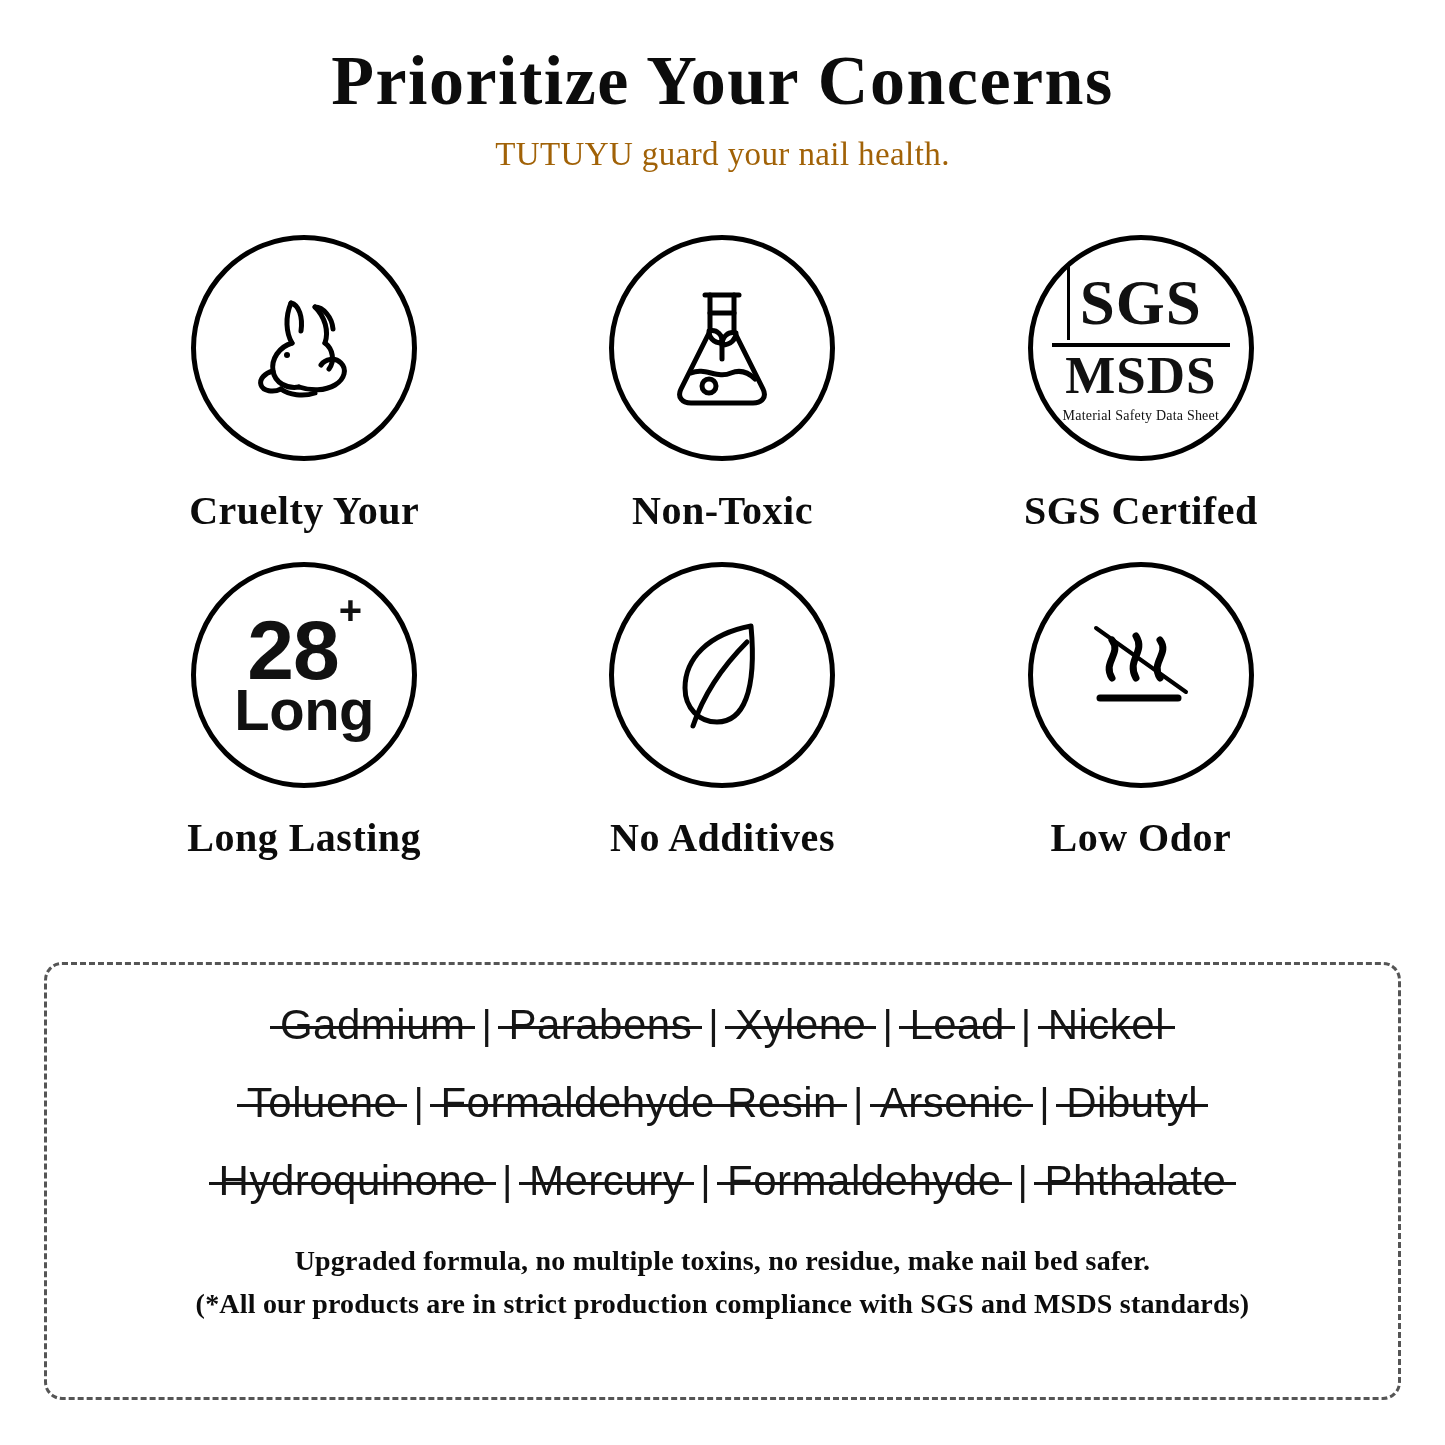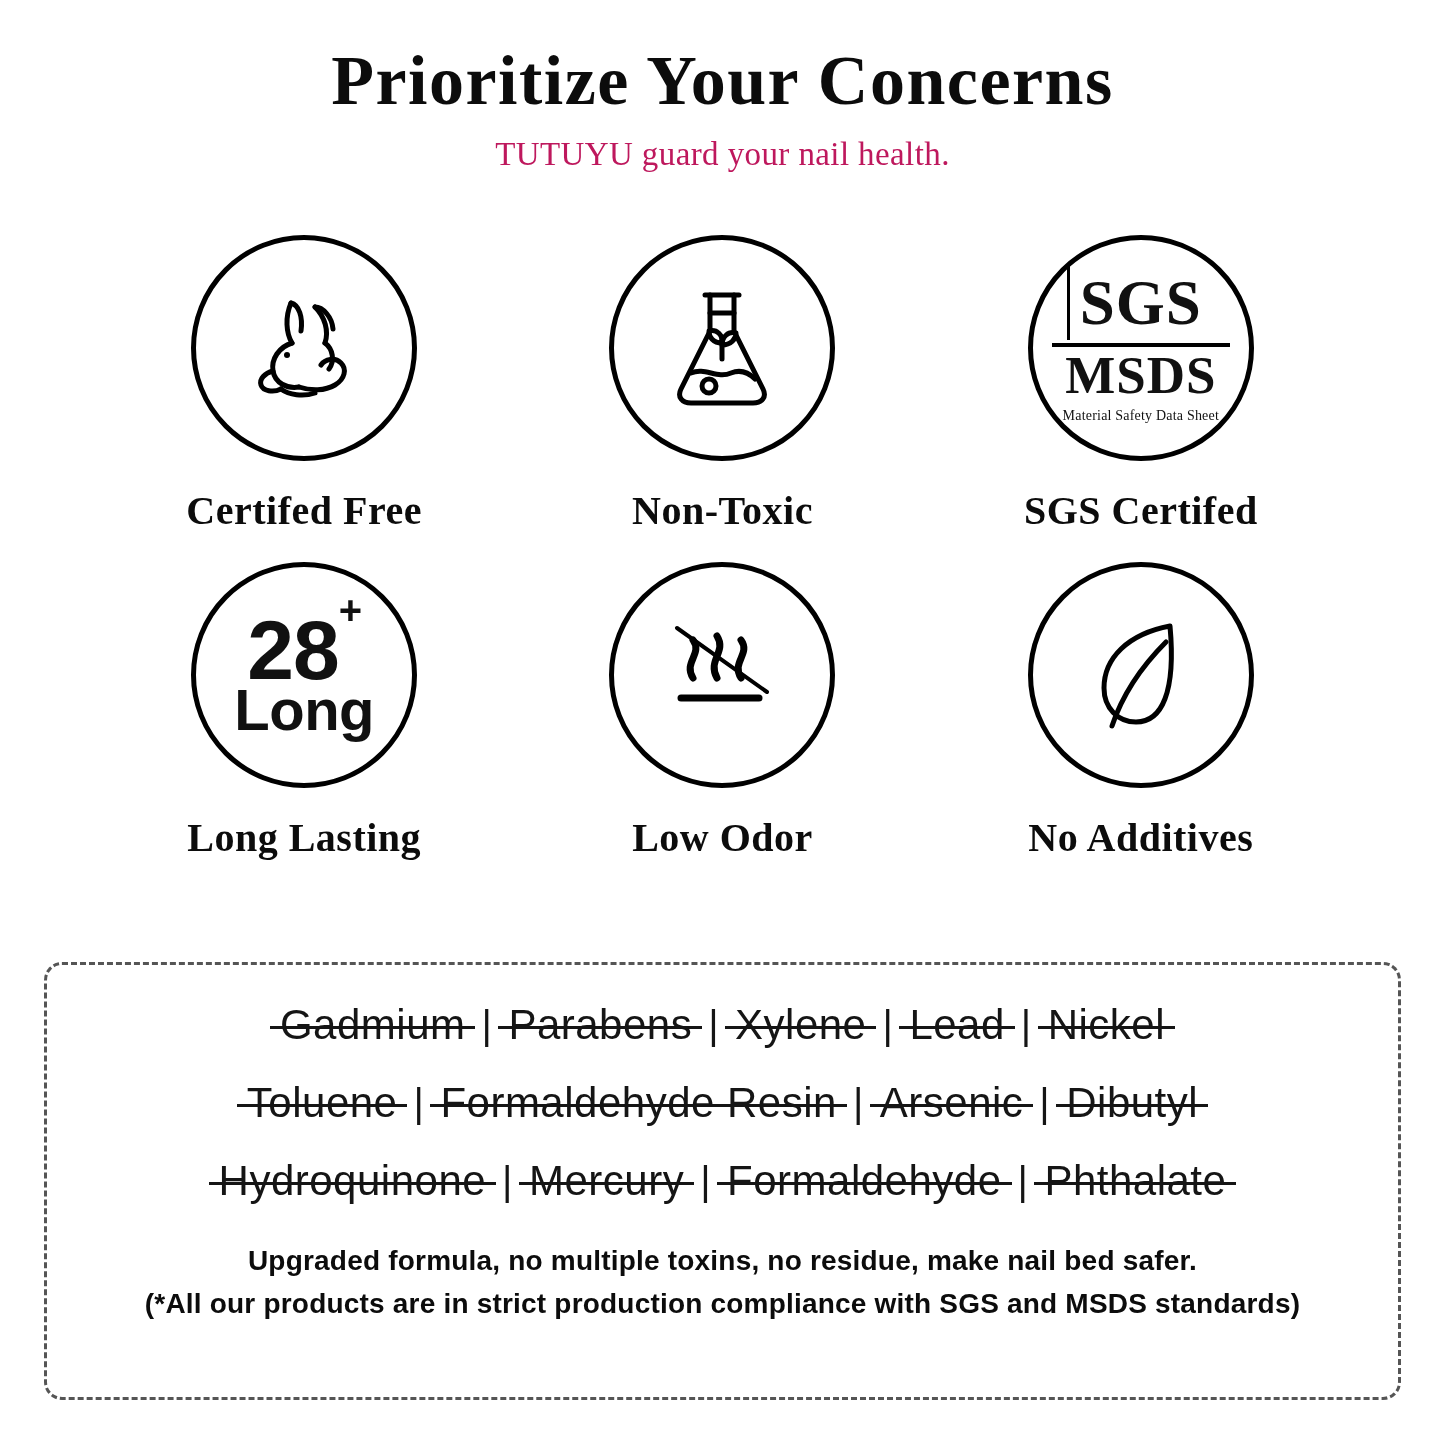--- a/index.html
+++ b/index.html
@@ -33,21 +33,21 @@
     letter-spacing: 1.5px;
     margin: 0;
     line-height: 1.05;
     color: #0c0c0c;
   }
   .subtitle {
     font-family: "Liberation Serif", serif;
     font-size: 33px;
     font-weight: 400;
     margin: 18px 0 0 0;
-    color: #be185d;
+    color: #a16207;
     letter-spacing: 0.4px;
   }
 
   
   .features {
     display: grid;
     grid-template-columns: repeat(3, 1fr);
     row-gap: 28px;
     margin: 62px 95px 0 95px;
   }
@@ -200,21 +200,21 @@
   .sep {
     color: #151515;
     font-size: 40px;
     padding: 0 4px;
   }
   .notes {
     margin-top: 34px;
     text-align: center;
   }
   .note {
-    font-family: Liberation Sans, sans-serif;
+    font-family: Liberation Serif, serif;
     font-size: 28px;
     font-weight: 700;
     color: #0c0c0c;
     line-height: 1.55;
     letter-spacing: 0.2px;
   }
 </style>
 </head>
 <body>
 
@@ -235,21 +235,21 @@
           <path d="M86 34 C96 44 100 58 96 70"></path>
           <path d="M86 34 C94 34 103 44 104 56"></path>
           <path d="M63 70 C50 74 42 86 44 98 C46 110 58 116 70 114"></path>
           <path d="M96 70 C104 76 106 88 100 96"></path>
           <path d="M44 98 C36 100 30 106 32 112 C34 118 44 120 52 116"></path>
           <path d="M70 114 C82 118 96 118 106 112 C116 106 118 96 112 90 C106 84 96 86 92 92"></path>
           <path d="M52 116 C60 122 74 124 86 120"></path>
           <circle cx="58" cy="82" r="3" fill="#000" stroke="none"></circle>
         </svg>
       </div>
-      <div class="feature-label">Certifed Free</div>
+      <div class="feature-label">Cruelty Your</div>
     </div>
 
     <div class="feature">
       <div class="badge">
         <svg width="150" height="150" viewBox="0 0 150 150" fill="none" stroke="#000" stroke-width="5" stroke-linecap="round" stroke-linejoin="round">
           <path d="M58 22 L92 22"></path>
           <path d="M63 22 L63 58 L34 116 C30 124 35 130 44 130 L106 130 C115 130 120 124 116 116 L87 58 L87 22"></path>
           <path d="M63 40 L87 40"></path>
           <path d="M44 100 C58 94 70 106 84 100 C94 96 102 100 108 106"></path>
           <circle cx="62" cy="113" r="7"></circle>
@@ -281,41 +281,41 @@
             <span>28</span><span class="days-plus">+</span>
           </div>
           <div class="days-word">Long</div>
         </div>
       </div>
       <div class="feature-label">Long Lasting</div>
     </div>
 
     <div class="feature">
       <div class="badge">
+        <svg width="150" height="150" viewBox="0 0 150 150" fill="none" stroke="#000" stroke-width="5" stroke-linecap="round" stroke-linejoin="round">
+          <path d="M104 26 C62 34 38 58 38 88 C38 108 52 122 70 122 C96 122 110 92 104 26 Z"></path>
+          <path d="M46 126 C56 96 76 66 100 42"></path>
+        </svg>
+      </div>
+      <div class="feature-label">No Additives</div>
+    </div>
+
+    <div class="feature">
+      <div class="badge">
         <svg width="150" height="150" viewBox="0 0 150 150" fill="none" stroke="#000" stroke-width="7" stroke-linecap="round" stroke-linejoin="round">
           <path d="M46 40 C56 54 36 62 46 78"></path>
           <path d="M70 36 C80 52 60 60 70 78"></path>
           <path d="M94 40 C104 54 84 62 94 78"></path>
           <path d="M34 98 L112 98"></path>
           <path d="M30 28 L120 92" stroke-width="4"></path>
         </svg>
       </div>
       <div class="feature-label">Low Odor</div>
     </div>
 
-    <div class="feature">
-      <div class="badge">
-        <svg width="150" height="150" viewBox="0 0 150 150" fill="none" stroke="#000" stroke-width="5" stroke-linecap="round" stroke-linejoin="round">
-          <path d="M104 26 C62 34 38 58 38 88 C38 108 52 122 70 122 C96 122 110 92 104 26 Z"></path>
-          <path d="M46 126 C56 96 76 66 100 42"></path>
-        </svg>
-      </div>
-      <div class="feature-label">No Additives</div>
-    </div>
-
   </div>
 
   <div class="panel">
     <div class="chem-rows">
 
       <div class="chem-row">
         <span class="chem">Gadmium</span>
         <span class="sep">|</span>
         <span class="chem">Parabens</span>
         <span class="sep">|</span>

